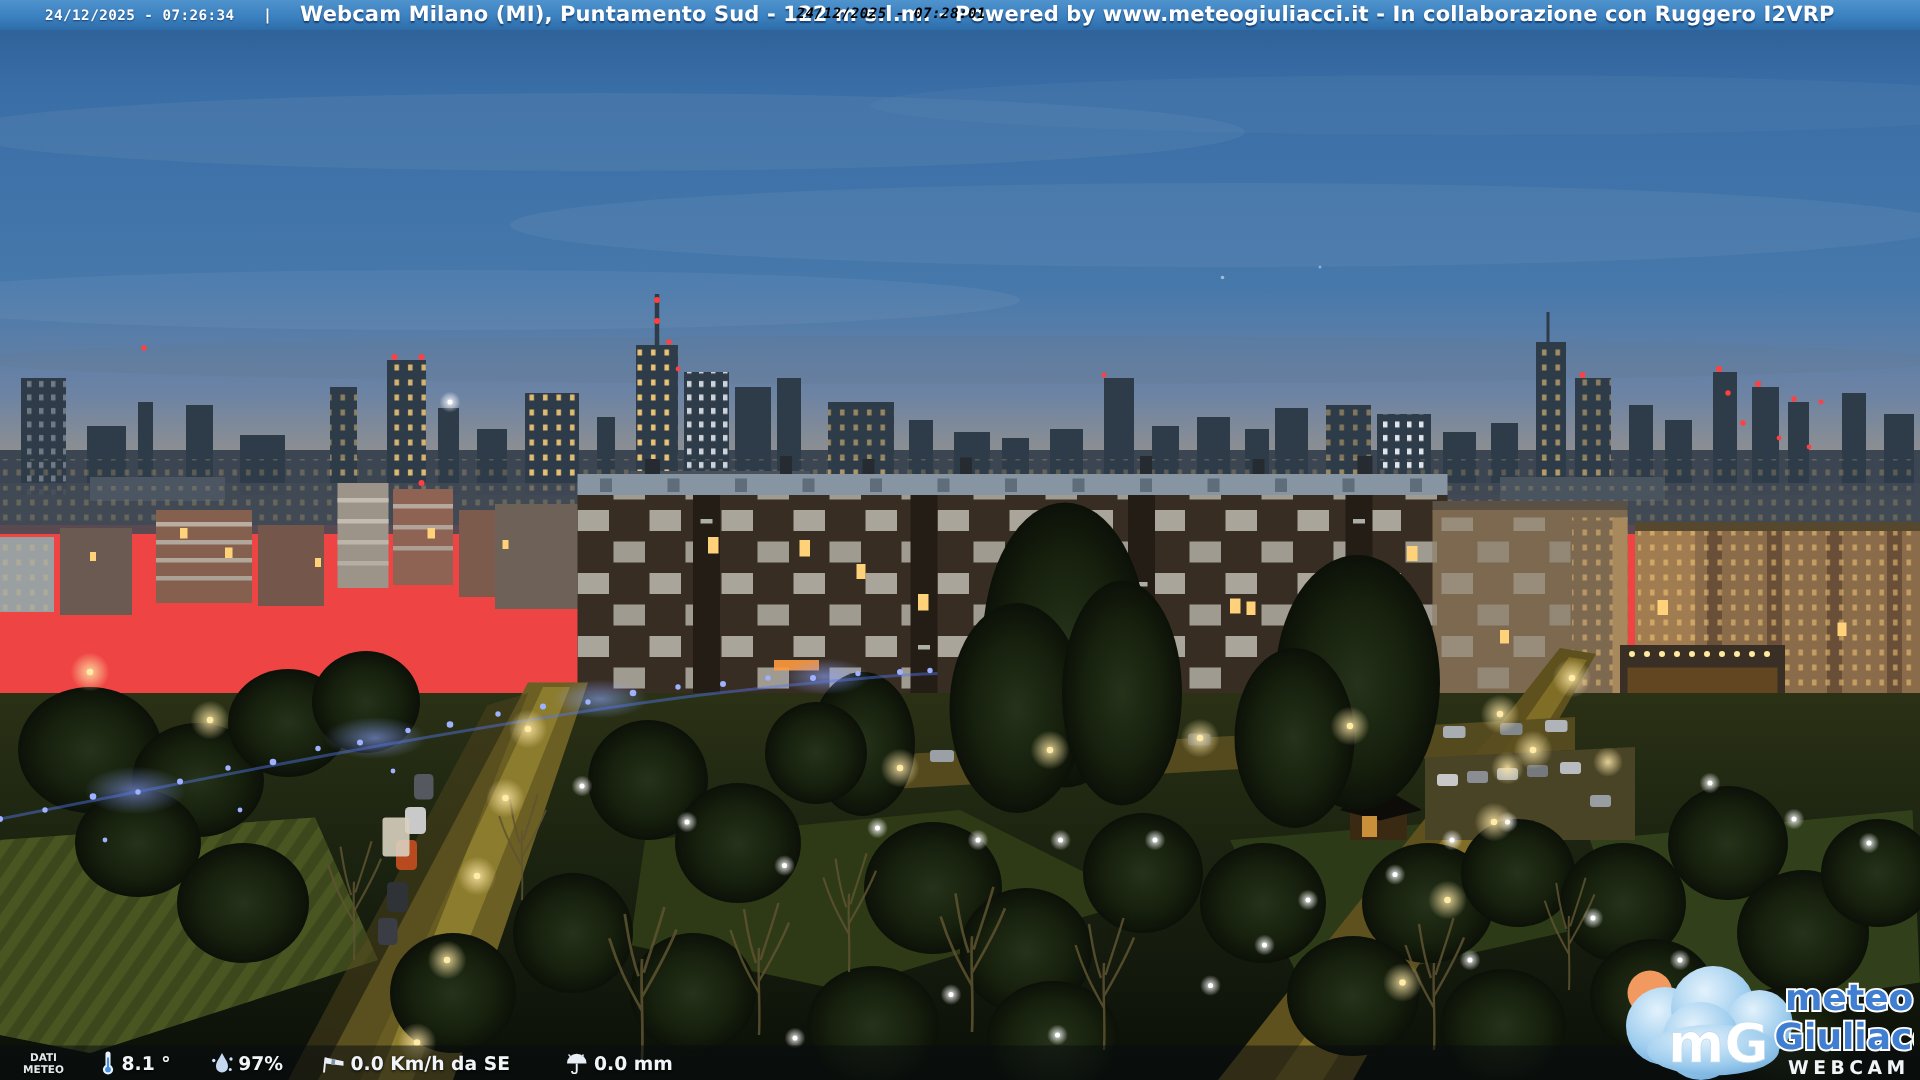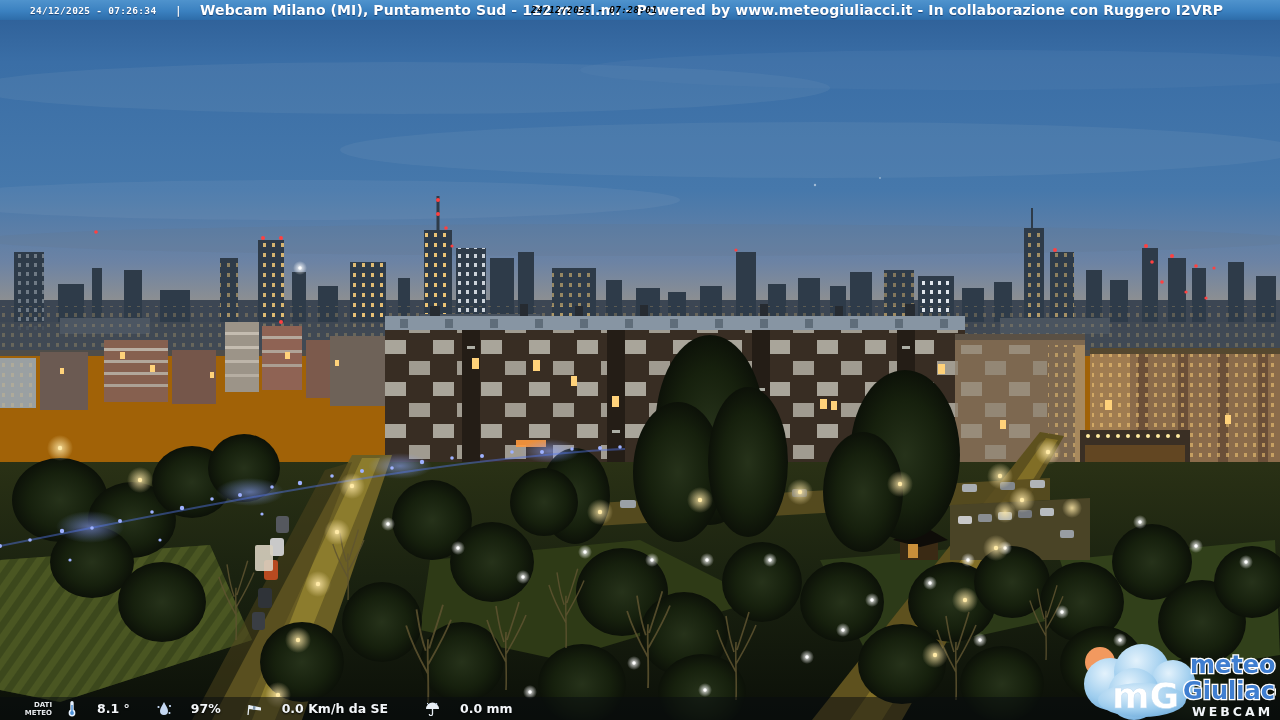--- a/index.html
+++ b/index.html
@@ -1,17 +1,17 @@
 <!DOCTYPE html>
 <html><head>
 <meta charset="utf-8">
 <style>
   html,body{margin:0;padding:0;background:#000;}
   #stage{position:relative;width:1280px;height:720px;overflow:hidden;
-         font-family:"DejaVu Sans",sans-serif;background:#a16207;}
+         font-family:"DejaVu Sans",sans-serif;background:#ef4444;}
   #scene{position:absolute;inset:0;z-index:0;}
 
   
   #topbar{position:absolute;top:0;left:0;width:1280px;height:20px;z-index:10;
           background:linear-gradient(180deg,#4f93cd 0%,#3b81c0 55%,#2d6ca9 100%);
           color:#fff;display:flex;align-items:center;
           text-shadow:0 1px 1px rgba(0,20,60,.55);white-space:nowrap;}
   .ts{font-family:"DejaVu Sans Mono",monospace;font-weight:bold;font-size:9.5px;letter-spacing:.3px;}
   #topbar .t1{margin-left:30px;}
   #topbar .sep{margin:0 20px;font-weight:bold;font-size:10px;}
@@ -19,22 +19,22 @@
   #ts-overlay{position:absolute;left:531px;top:4px;z-index:11;font-style:italic;}
   #wcam{position:absolute;right:7px;top:0;height:20px;display:flex;align-items:center;gap:2px;
         color:#eef4fa;text-shadow:0 1px 1px rgba(0,20,60,.6);}
   .wc-word{font-variant:small-caps;font-weight:bold;font-size:13px;letter-spacing:.4px;}
   .lens{display:inline-block;margin:0 1px;}
 
   
   #botbar{position:absolute;left:0;bottom:0;width:1280px;height:23px;z-index:10;
           background:rgba(8,12,16,.52);display:flex;align-items:center;
           color:#f2f5f8;text-shadow:0 1px 2px rgba(0,0,0,.9);}
-  #botbar .lbl{margin-left:6px;width:46px;text-align:right;font-size:7px;font-weight:bold;line-height:8px;opacity:.95;}
-  .witem{display:flex;align-items:center;gap:19px;font-size:12.5px;font-weight:bold;}
+  #botbar .lbl{margin-left:6px;width:46px;text-align:center;font-size:7px;font-weight:bold;line-height:8px;opacity:.95;}
+  .witem{display:flex;align-items:center;gap:3px;font-size:12.5px;font-weight:bold;}
   .witem svg{display:block;}
   .gap1{margin-left:14px}.gap2{margin-left:26px}.gap3{margin-left:24px}.gap4{margin-left:36px}
 
   
   #brandlogo{position:absolute;right:4px;bottom:0;z-index:12;}
 </style>
 </head>
 <body>
 
 <div id="stage">

